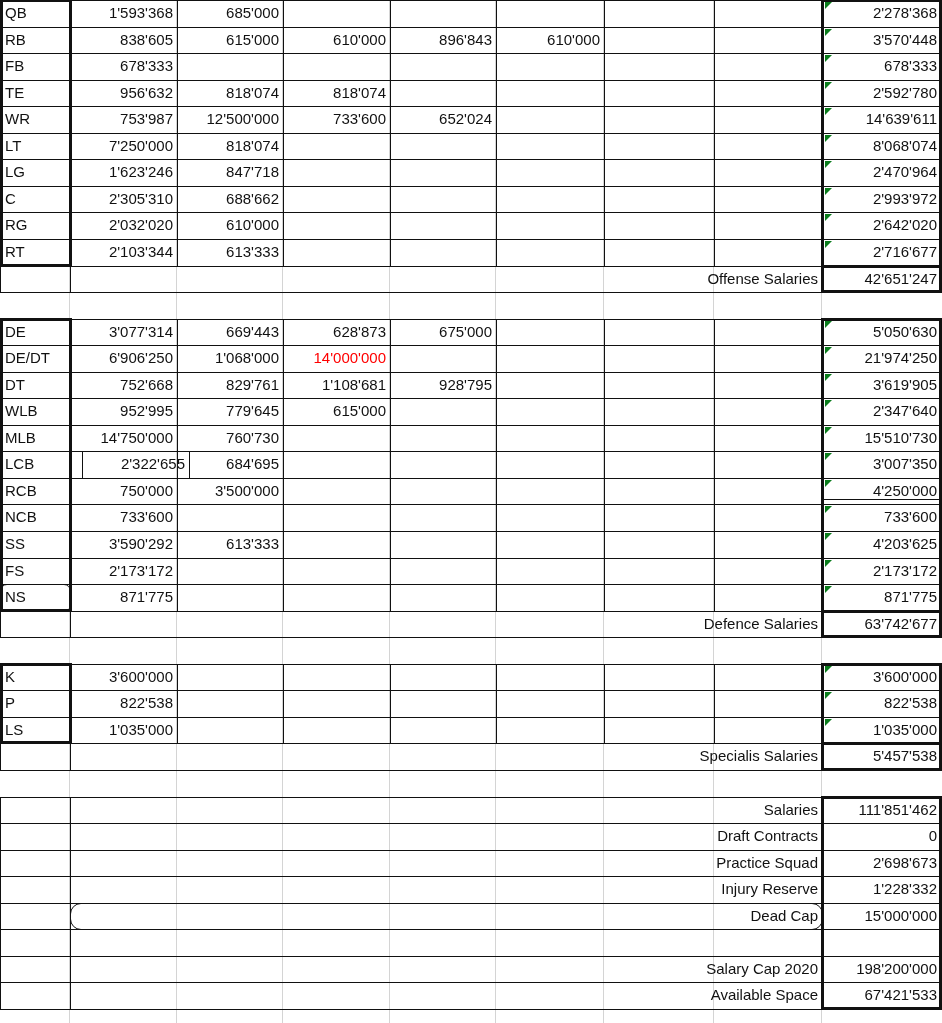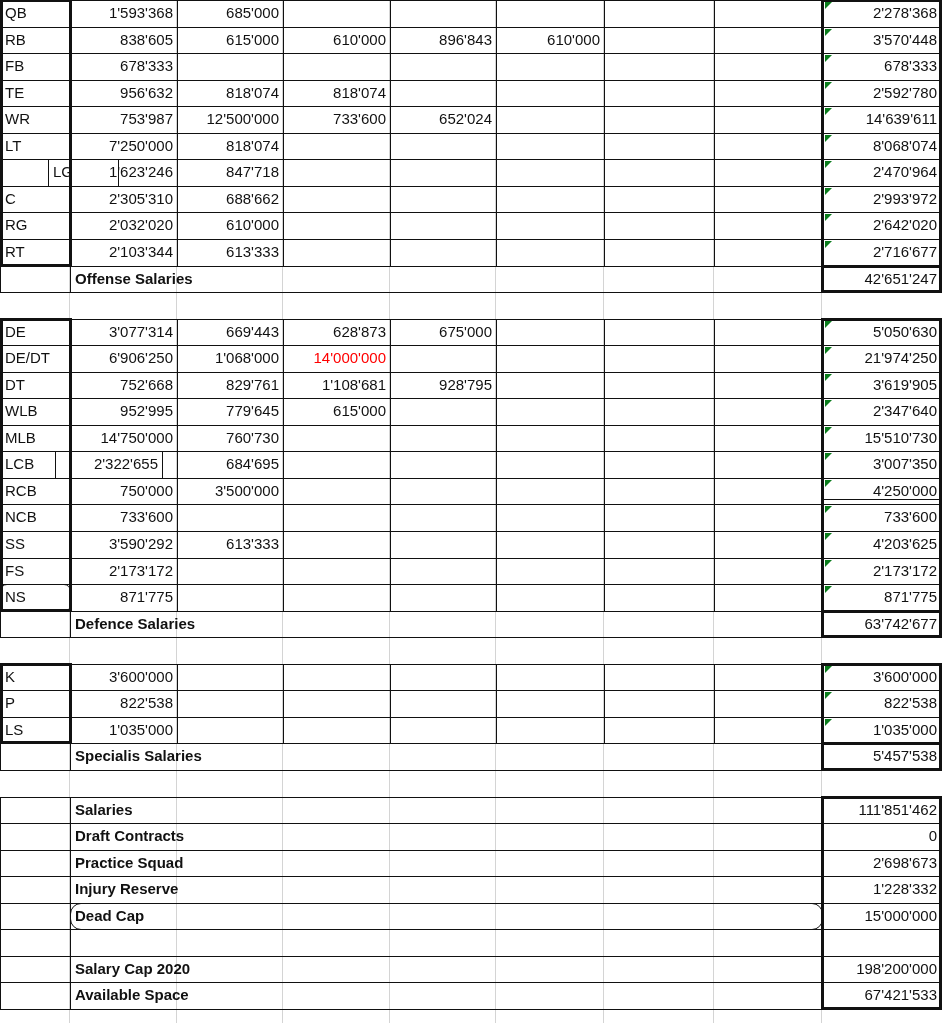--- a/index.html
+++ b/index.html
@@ -2,21 +2,21 @@
 <html><head>
 <meta charset="utf-8">
 <style>
   html, body { margin:0; padding:0; background:#ffffff; }
   body { width:942px; height:1023px; overflow:hidden; position:relative;
          font-family:"Liberation Sans", "DejaVu Sans", sans-serif; font-size:15px; color:#111; }
   #sheet { position:absolute; left:0; top:0; width:942px; height:1023px; }
   .cell { position:absolute; box-sizing:border-box; white-space:nowrap; overflow:visible;
           line-height:24px; padding:0 4px; }
   .num { text-align:right; }
-  .lbl { text-align:left; font-weight:bold; }
+  .lbl { text-align:right; font-weight:normal; }
   .red { color:#ff0000; }
   .grid-light { position:absolute; background:#d4d4d4; }
   .bd { border:1px solid #111; }
   .thick { position:absolute; border:3px solid #111; box-sizing:border-box; pointer-events:none; }
   .tri { position:absolute; width:0; height:0; border-top:7px solid #0a7d1c; border-right:7px solid transparent; }
 </style>
 </head>
 <body>
 
 <div id="sheet">
@@ -81,21 +81,21 @@
     <div class="cell bd" style="left: 0px; top: 133px; width: 71px; height: 27px;">LT</div>
     <div class="cell bd num" style="left: 70px; top: 133px; width: 108px; height: 27px;">7'250'000</div>
     <div class="cell bd num" style="left: 177px; top: 133px; width: 107px; height: 27px;">818'074</div>
     <div class="cell bd num" style="left: 283px; top: 133px; width: 108px; height: 27px;"></div>
     <div class="cell bd num" style="left: 390px; top: 133px; width: 107px; height: 27px;"></div>
     <div class="cell bd num" style="left: 496px; top: 133px; width: 109px; height: 27px;"></div>
     <div class="cell bd num" style="left: 604px; top: 133px; width: 111px; height: 27px;"></div>
     <div class="cell bd num" style="left: 714px; top: 133px; width: 109px; height: 27px;"></div>
     <div class="cell bd num" style="left: 822px; top: 133px; width: 120px; height: 27px;">8'068'074</div>
     <div class="tri" style="left: 825px; top: 135px; border-top-color: rgb(10, 125, 28);"></div>
-    <div class="cell bd" style="left: 0px; top: 159px; width: 71px; height: 28px; margin-left: 48px;">LG</div>
+    <div class="cell bd" style="left: 0px; top: 159px; width: 71px; height: 28px;">LG</div>
     <div class="cell bd num" style="left: 70px; top: 159px; width: 108px; height: 28px;">1'623'246</div>
     <div class="cell bd num" style="left: 177px; top: 159px; width: 107px; height: 28px;">847'718</div>
     <div class="cell bd num" style="left: 283px; top: 159px; width: 108px; height: 28px;"></div>
     <div class="cell bd num" style="left: 390px; top: 159px; width: 107px; height: 28px;"></div>
     <div class="cell bd num" style="left: 496px; top: 159px; width: 109px; height: 28px;"></div>
     <div class="cell bd num" style="left: 604px; top: 159px; width: 111px; height: 28px;"></div>
     <div class="cell bd num" style="left: 714px; top: 159px; width: 109px; height: 28px;"></div>
     <div class="cell bd num" style="left: 822px; top: 159px; width: 120px; height: 28px;">2'470'964</div>
     <div class="tri" style="left: 825px; top: 161px; border-top-color: rgb(10, 125, 28);"></div>
     <div class="cell bd" style="left: 0px; top: 186px; width: 71px; height: 27px;">C</div>
@@ -178,21 +178,21 @@
     <div class="cell bd num" style="left: 70px; top: 425px; width: 108px; height: 27px;">14'750'000</div>
     <div class="cell bd num" style="left: 177px; top: 425px; width: 107px; height: 27px;">760'730</div>
     <div class="cell bd num" style="left: 283px; top: 425px; width: 108px; height: 27px;"></div>
     <div class="cell bd num" style="left: 390px; top: 425px; width: 107px; height: 27px;"></div>
     <div class="cell bd num" style="left: 496px; top: 425px; width: 109px; height: 27px;"></div>
     <div class="cell bd num" style="left: 604px; top: 425px; width: 111px; height: 27px;"></div>
     <div class="cell bd num" style="left: 714px; top: 425px; width: 109px; height: 27px;"></div>
     <div class="cell bd num" style="left: 822px; top: 425px; width: 120px; height: 27px;">15'510'730</div>
     <div class="tri" style="left: 825px; top: 427px; border-top-color: rgb(10, 125, 28);"></div>
     <div class="cell bd" style="left: 0px; top: 451px; width: 71px; height: 28px;">LCB</div>
-    <div class="cell bd num" style="left: 55px; top: 451px; width: 108px; height: 28px; padding-left: 8px;">2'322'655</div>
+    <div class="cell bd num" style="left: 82px; top: 451px; width: 108px; height: 28px; padding-left: 8px;">2'322'655</div>
     <div class="cell bd num" style="left: 177px; top: 451px; width: 107px; height: 28px;">684'695</div>
     <div class="cell bd num" style="left: 283px; top: 451px; width: 108px; height: 28px;"></div>
     <div class="cell bd num" style="left: 390px; top: 451px; width: 107px; height: 28px;"></div>
     <div class="cell bd num" style="left: 496px; top: 451px; width: 109px; height: 28px;"></div>
     <div class="cell bd num" style="left: 604px; top: 451px; width: 111px; height: 28px;"></div>
     <div class="cell bd num" style="left: 714px; top: 451px; width: 109px; height: 28px;"></div>
     <div class="cell bd num" style="left: 822px; top: 451px; width: 120px; height: 28px;">3'007'350</div>
     <div class="tri" style="left: 825px; top: 453px; border-top-color: rgb(10, 125, 28);"></div>
     <div class="cell bd" style="left: 0px; top: 478px; width: 71px; height: 27px;">RCB</div>
     <div class="cell bd num" style="left: 70px; top: 478px; width: 108px; height: 27px;">750'000</div>

